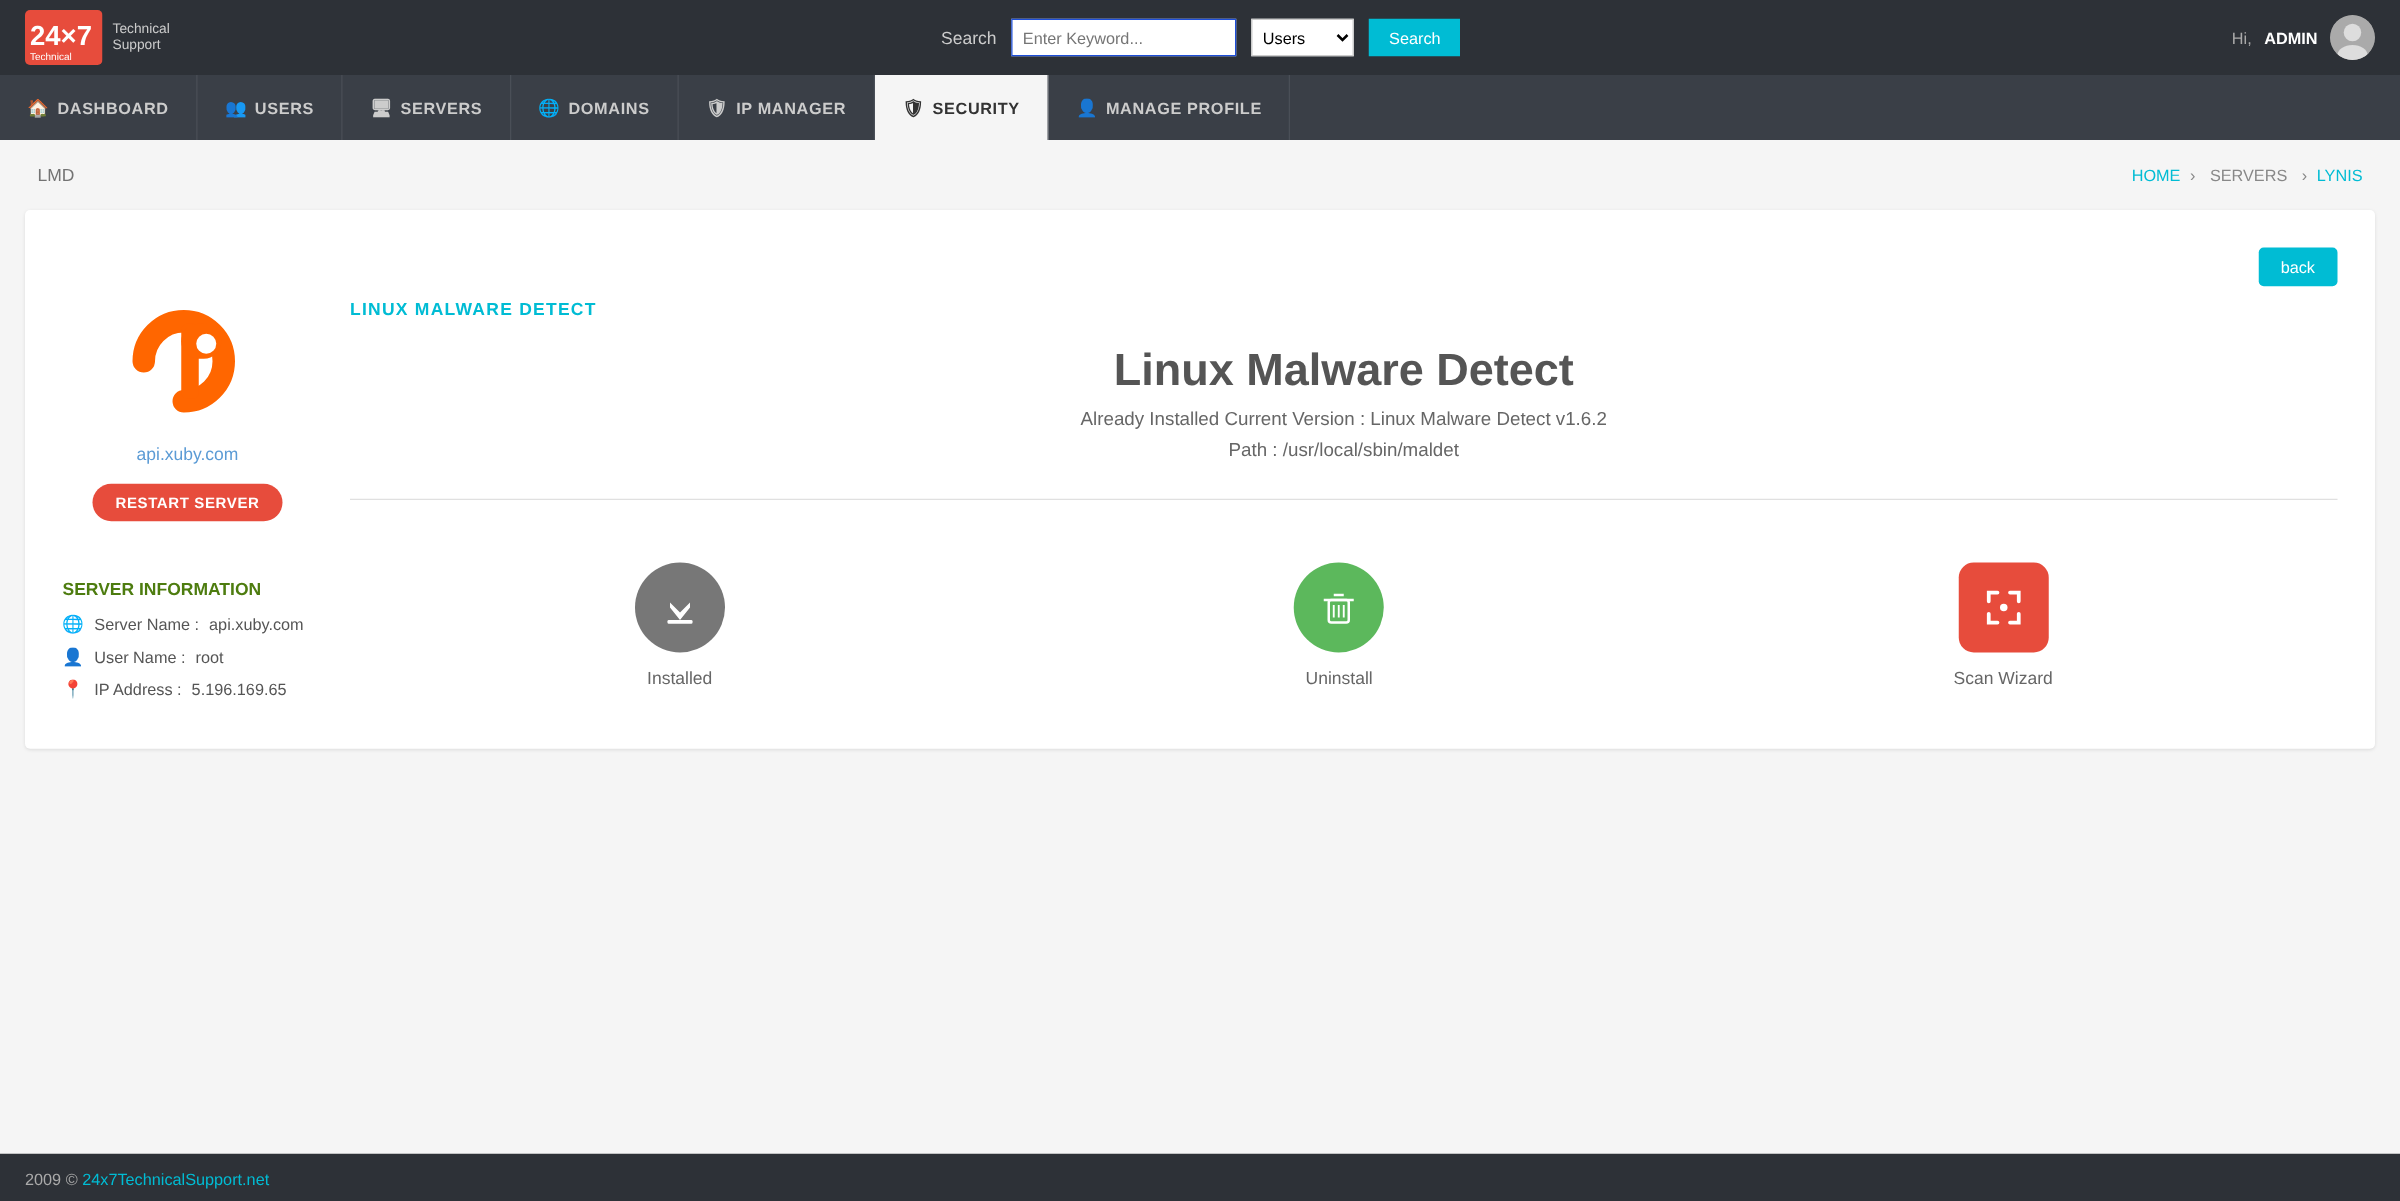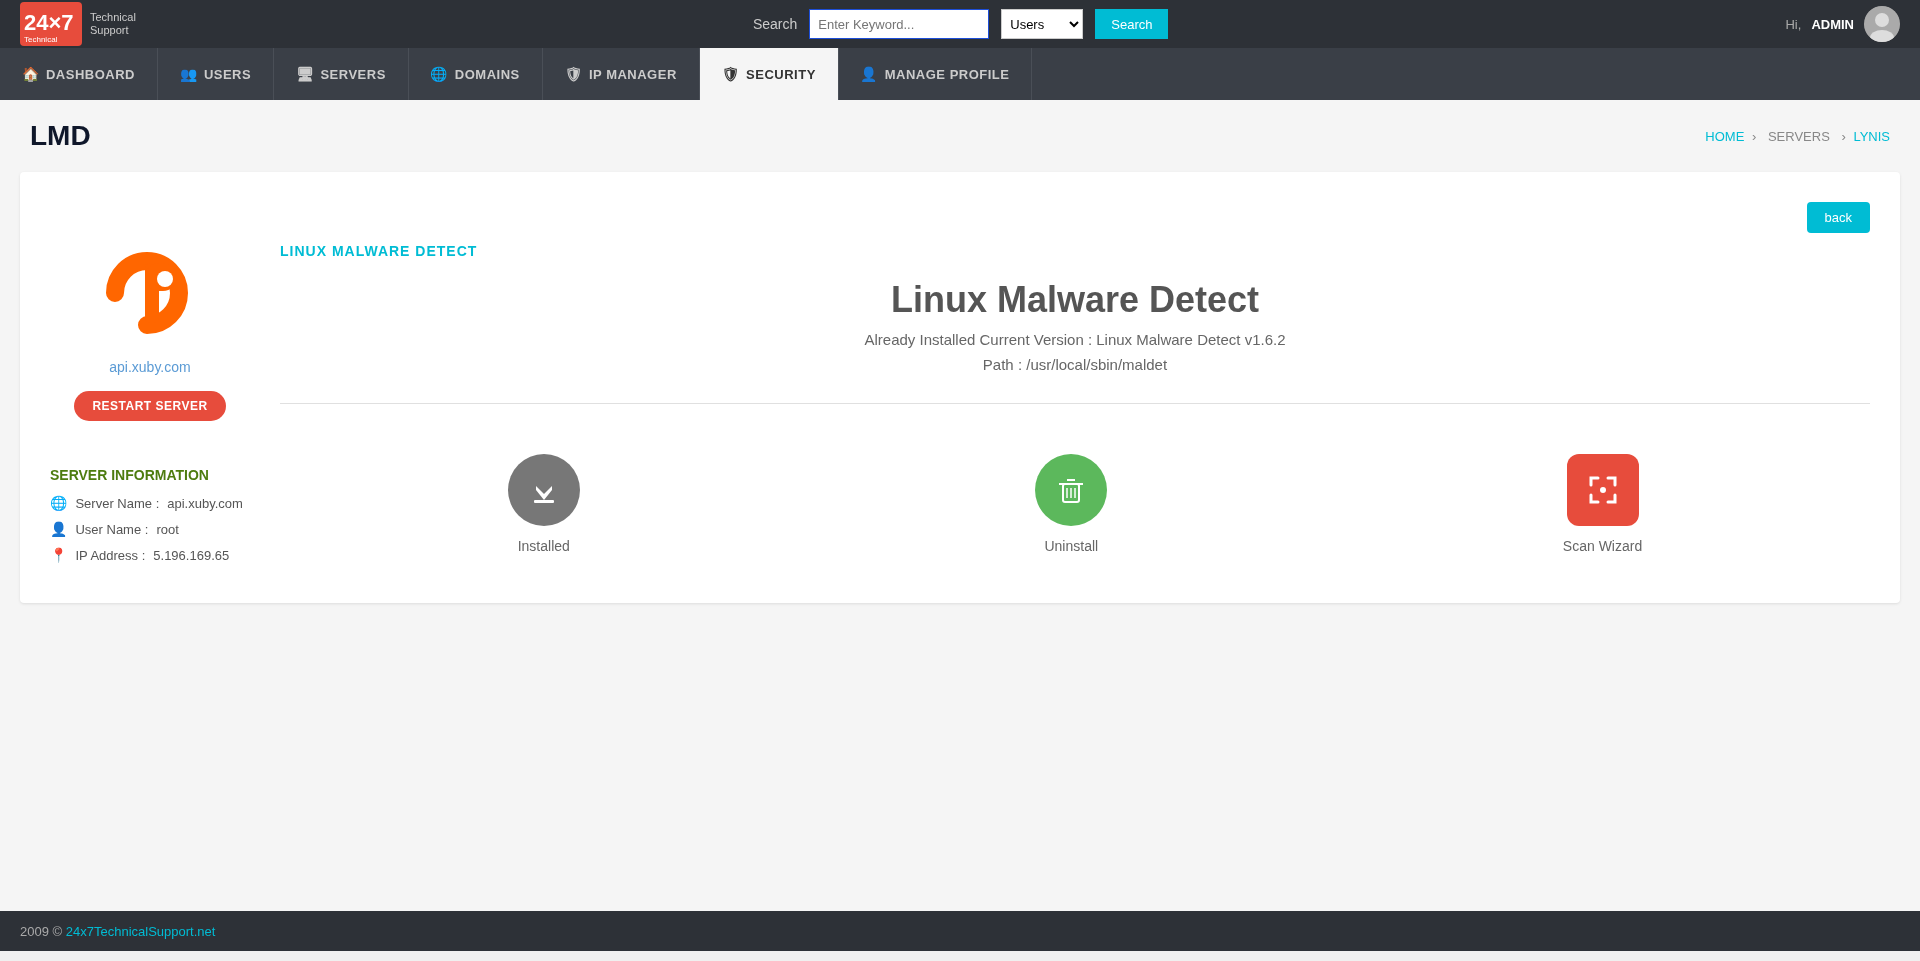--- a/index.html
+++ b/index.html
@@ -1,21 +1,21 @@
 <!DOCTYPE html>
 <html><head>
   <meta charset="utf-8">
   <style>
     * { margin: 0; padding: 0; box-sizing: border-box; }
     body { font-family: Arial, sans-serif; background: #f0f0f0; min-height: 961px; }
 
     
     .top-header {
       background: #2d3137;
-      height: 48px;
+      height: 60px;
       display: flex;
       align-items: center;
       padding: 0 20px;
       justify-content: space-between;
     }
     .logo-area {
       display: flex;
       align-items: center;
       gap: 8px;
     }
@@ -113,23 +113,23 @@
 
     
     .page-header {
       display: flex;
       justify-content: space-between;
       align-items: center;
       margin-bottom: 20px;
       padding: 0 10px;
     }
     .page-title {
-      font-size: 28px;
-      font-weight: bold;
-      color: #0f172a;
+      font-size: 14px;
+      font-weight: normal;
+      color: #737373;
     }
     .breadcrumb {
       font-size: 13px;
       color: #888;
     }
     .breadcrumb a { color: #00bcd4; text-decoration: none; }
     .breadcrumb span { margin: 0 4px; }
 
     
     .content-card {

